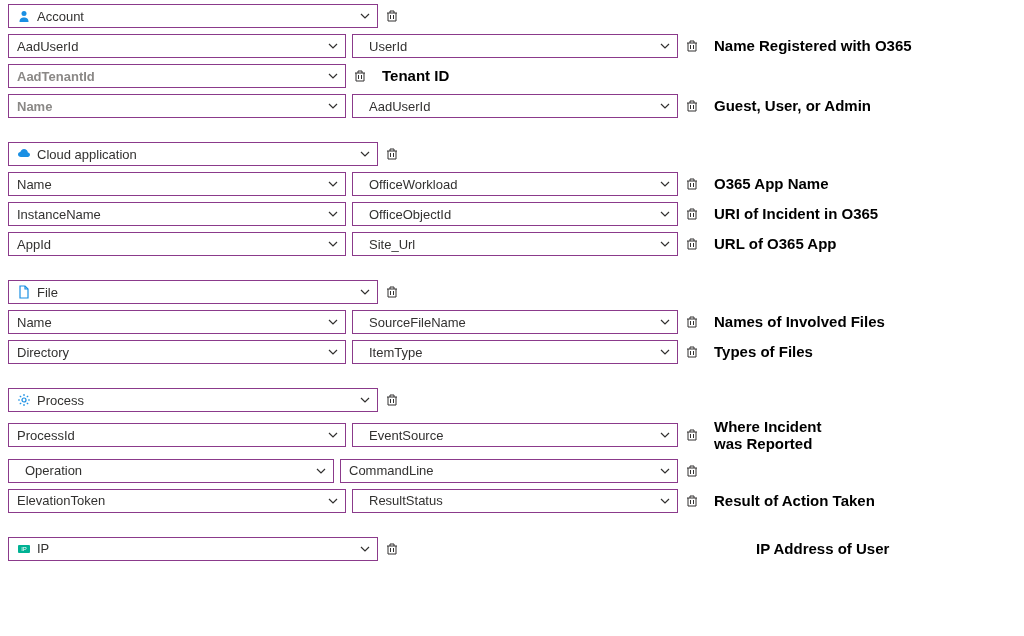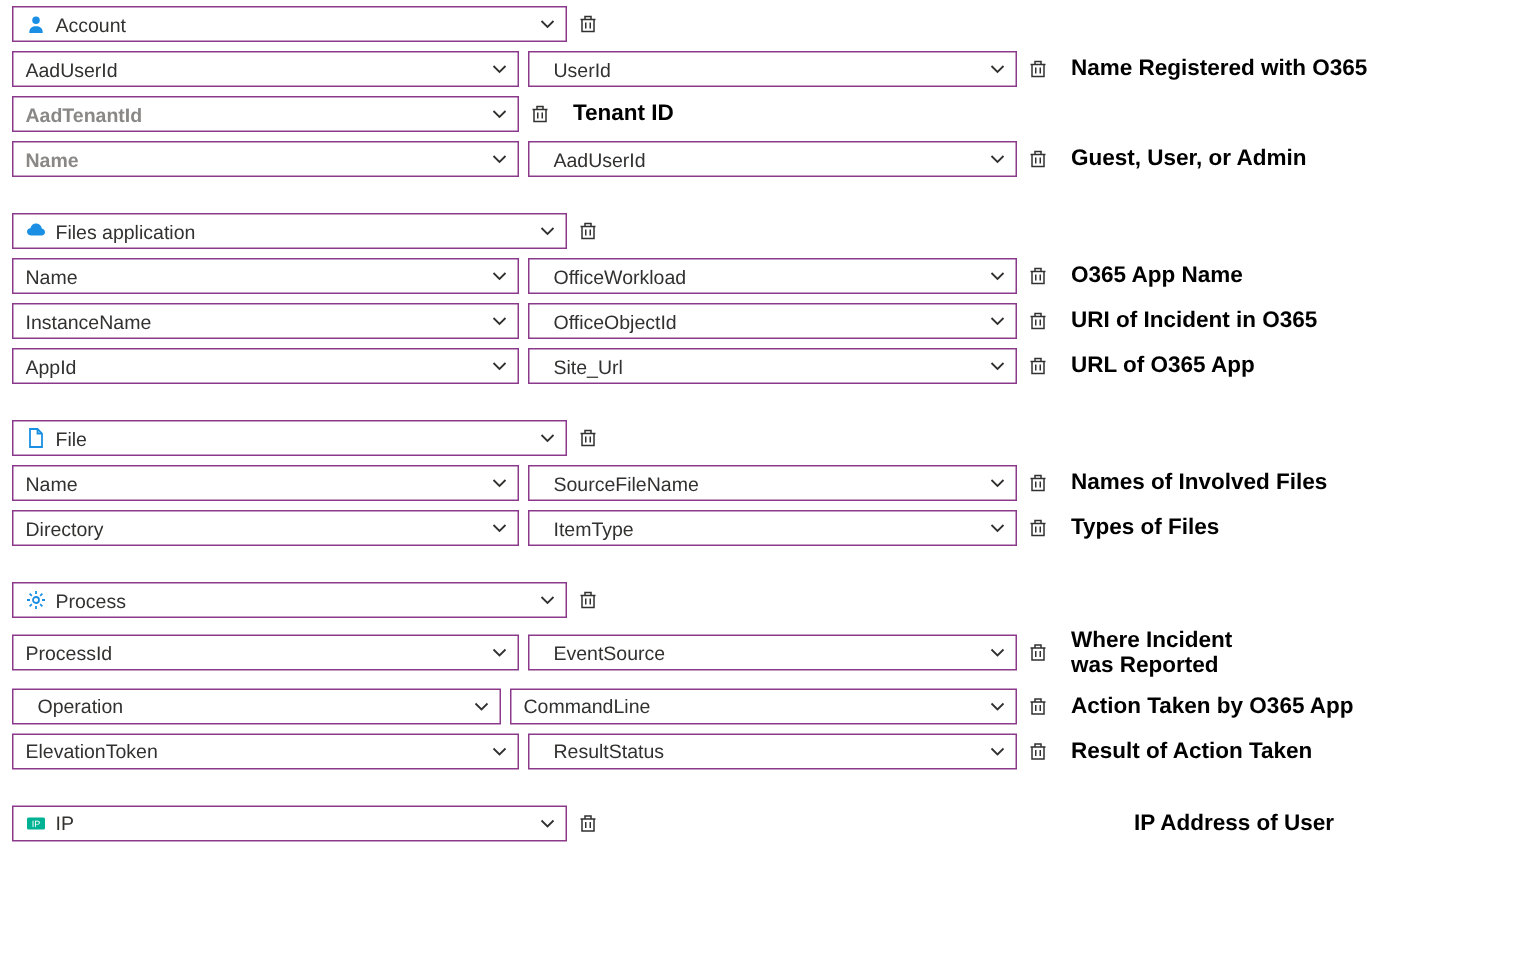--- a/index.html
+++ b/index.html
@@ -162,21 +162,21 @@
       </div>
     </div>
     <div class="section">
       <div class="row">
         <div class="combo wide">
           <span class="entity-icon">
             <svg width="14" height="14" viewBox="0 0 14 14">
               <path d="M4 10 C2.3 10 1 8.9 1 7.5 C1 6.2 2 5.2 3.3 5.1 C3.7 3.4 5.2 2 7 2 C9 2 10.6 3.5 10.9 5.4 C12.1 5.6 13 6.6 13 7.8 C13 9 12 10 10.8 10 Z" fill="#1a8fe3"></path>
             </svg>
           </span>
-          <span class="txt">Files application</span>
+          <span class="txt">Cloud application</span>
           <span class="chev">
             <svg width="12" height="12" viewBox="0 0 12 12">
               <path d="M2 4 L6 8 L10 4" fill="none" stroke="#323130" stroke-width="1.2"></path>
             </svg>
           </span>
         </div>
         <span class="trash">
           <svg width="14" height="14" viewBox="0 0 14 14">
             <path d="M3 4 L3 12 L11 12 L11 4 M2 4 L12 4 M5 4 L5 2 L9 2 L9 4 M5.5 6 L5.5 10 M8.5 6 L8.5 10" fill="none" stroke="#323130" stroke-width="1"></path>
           </svg>
@@ -396,21 +396,20 @@
             <svg width="12" height="12" viewBox="0 0 12 12">
               <path d="M2 4 L6 8 L10 4" fill="none" stroke="#323130" stroke-width="1.2"></path>
             </svg>
           </span>
         </div>
         <span class="trash">
           <svg width="14" height="14" viewBox="0 0 14 14">
             <path d="M3 4 L3 12 L11 12 L11 4 M2 4 L12 4 M5 4 L5 2 L9 2 L9 4 M5.5 6 L5.5 10 M8.5 6 L8.5 10" fill="none" stroke="#323130" stroke-width="1"></path>
           </svg>
         </span>
-        <span class="annot">Action Taken by O365 App</span>
       </div>
       <div class="row">
         <div class="combo left">
           <span class="txt">ElevationToken</span>
           <span class="chev">
             <svg width="12" height="12" viewBox="0 0 12 12">
               <path d="M2 4 L6 8 L10 4" fill="none" stroke="#323130" stroke-width="1.2"></path>
             </svg>
           </span>
         </div>

